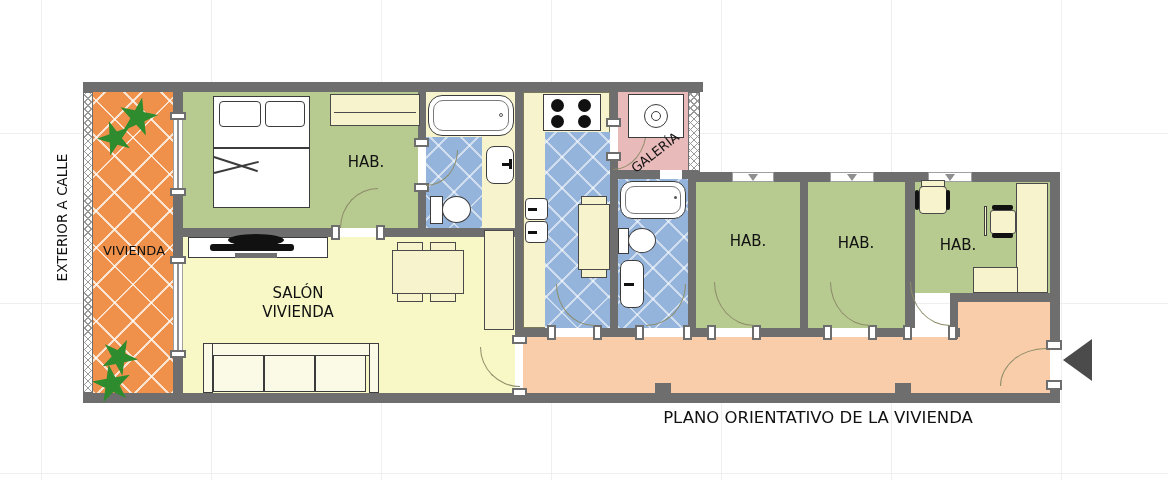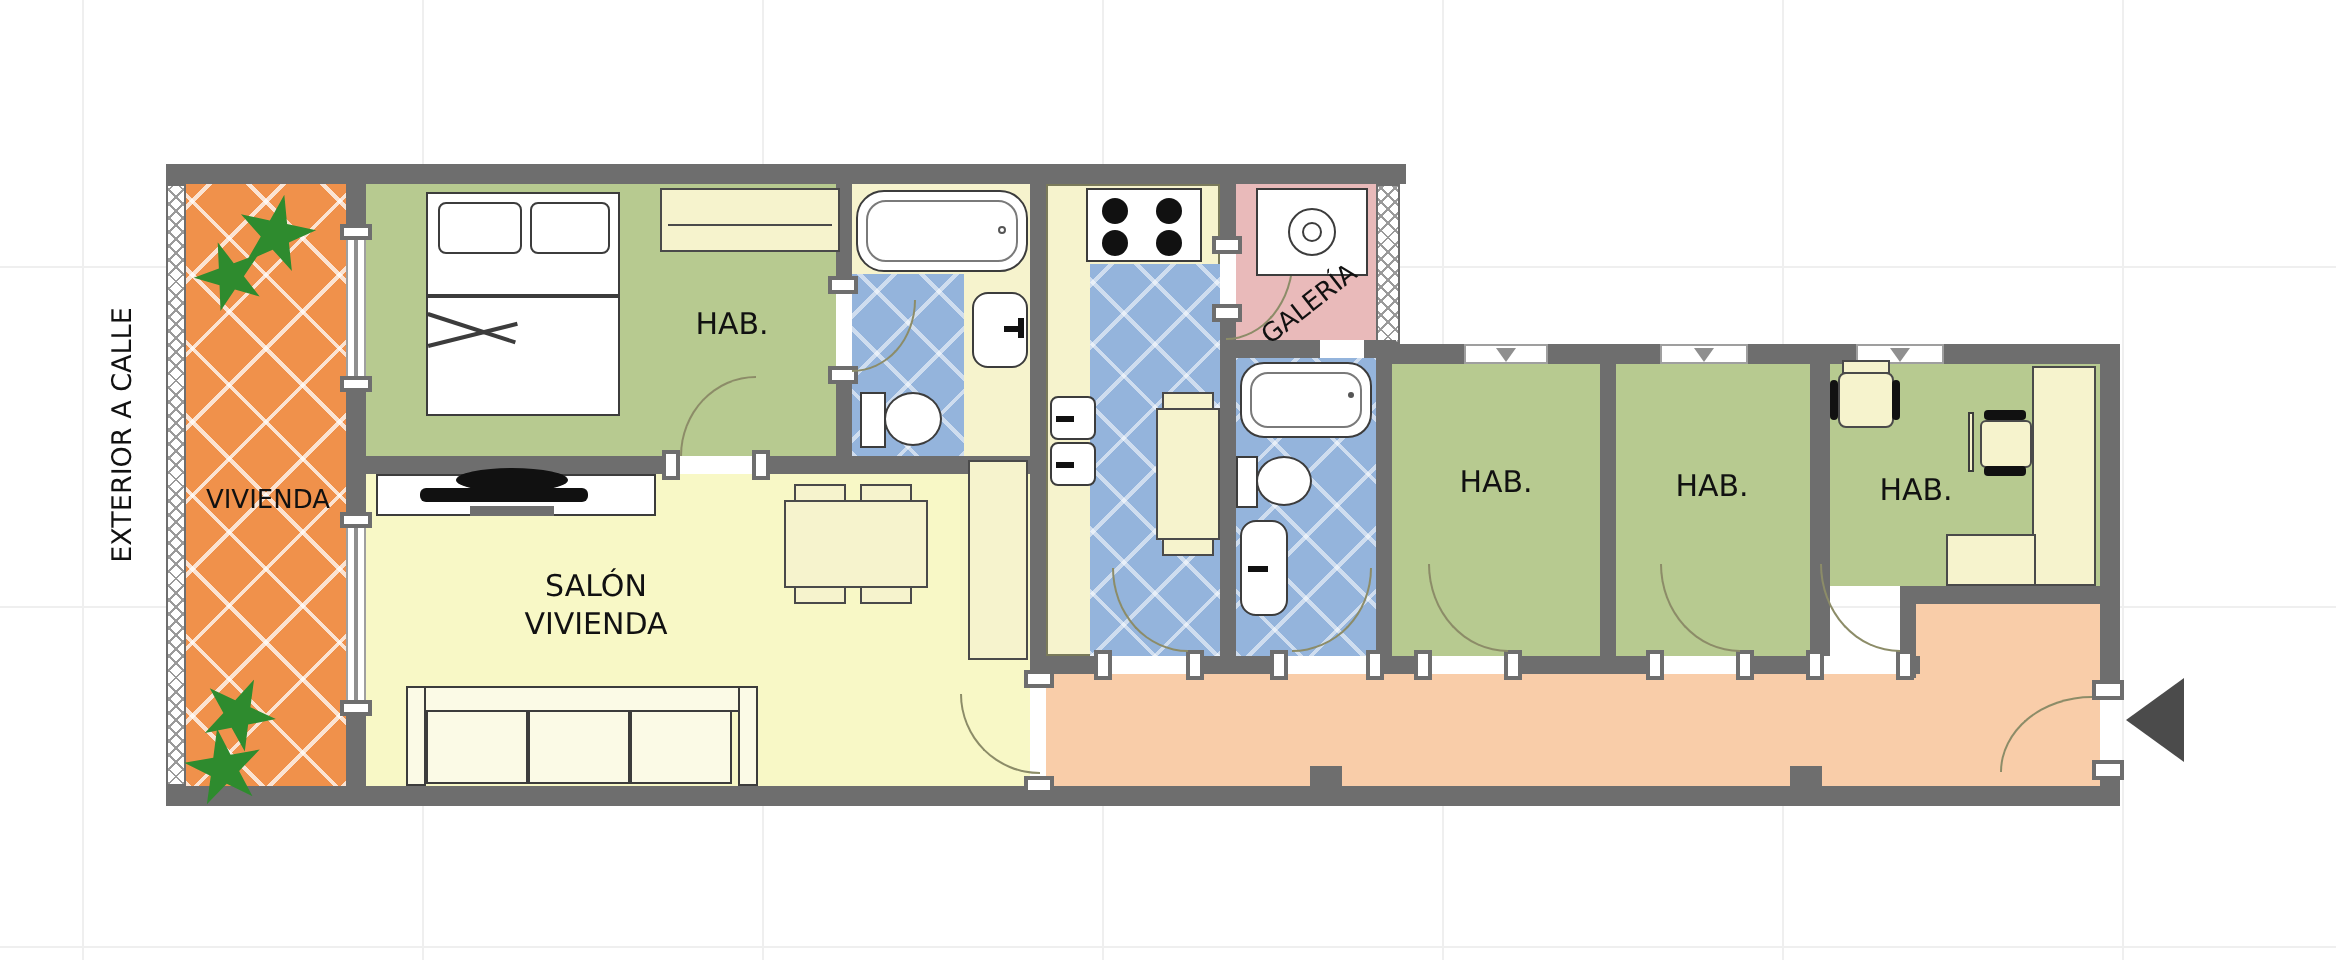--- a/index.html
+++ b/index.html
@@ -222,14 +222,15 @@
   <div class="arrow" style="left:1063px;top:339px;"></div>
 
   <div class="lbl" style="left:96px;top:243px;width:76px;text-align:center;font-size:13px;">VIVIENDA</div>
   <div class="lbl" style="left:338px;top:153px;width:56px;text-align:center;font-size:15px;">HAB.</div>
   <div class="lbl" style="left:228px;top:284px;width:140px;text-align:center;font-size:15px;">SALÓN</div>
   <div class="lbl" style="left:228px;top:303px;width:140px;text-align:center;font-size:15px;">VIVIENDA</div>
   <div class="lbl" style="left:614px;top:145px;width:82px;text-align:center;font-size:13px;transform:rotate(-38deg);">GALERÍA</div>
   <div class="lbl" style="left:718px;top:232px;width:60px;text-align:center;font-size:15px;">HAB.</div>
   <div class="lbl" style="left:826px;top:234px;width:60px;text-align:center;font-size:15px;">HAB.</div>
   <div class="lbl" style="left:928px;top:236px;width:60px;text-align:center;font-size:15px;">HAB.</div>
+  <div class="lbl" style="left:598px;top:408px;width:440px;text-align:center;font-size:16.5px;">PLANO ORIENTATIVO DE LA VIVIENDA</div>
 
 </div>
 
 </body></html>

